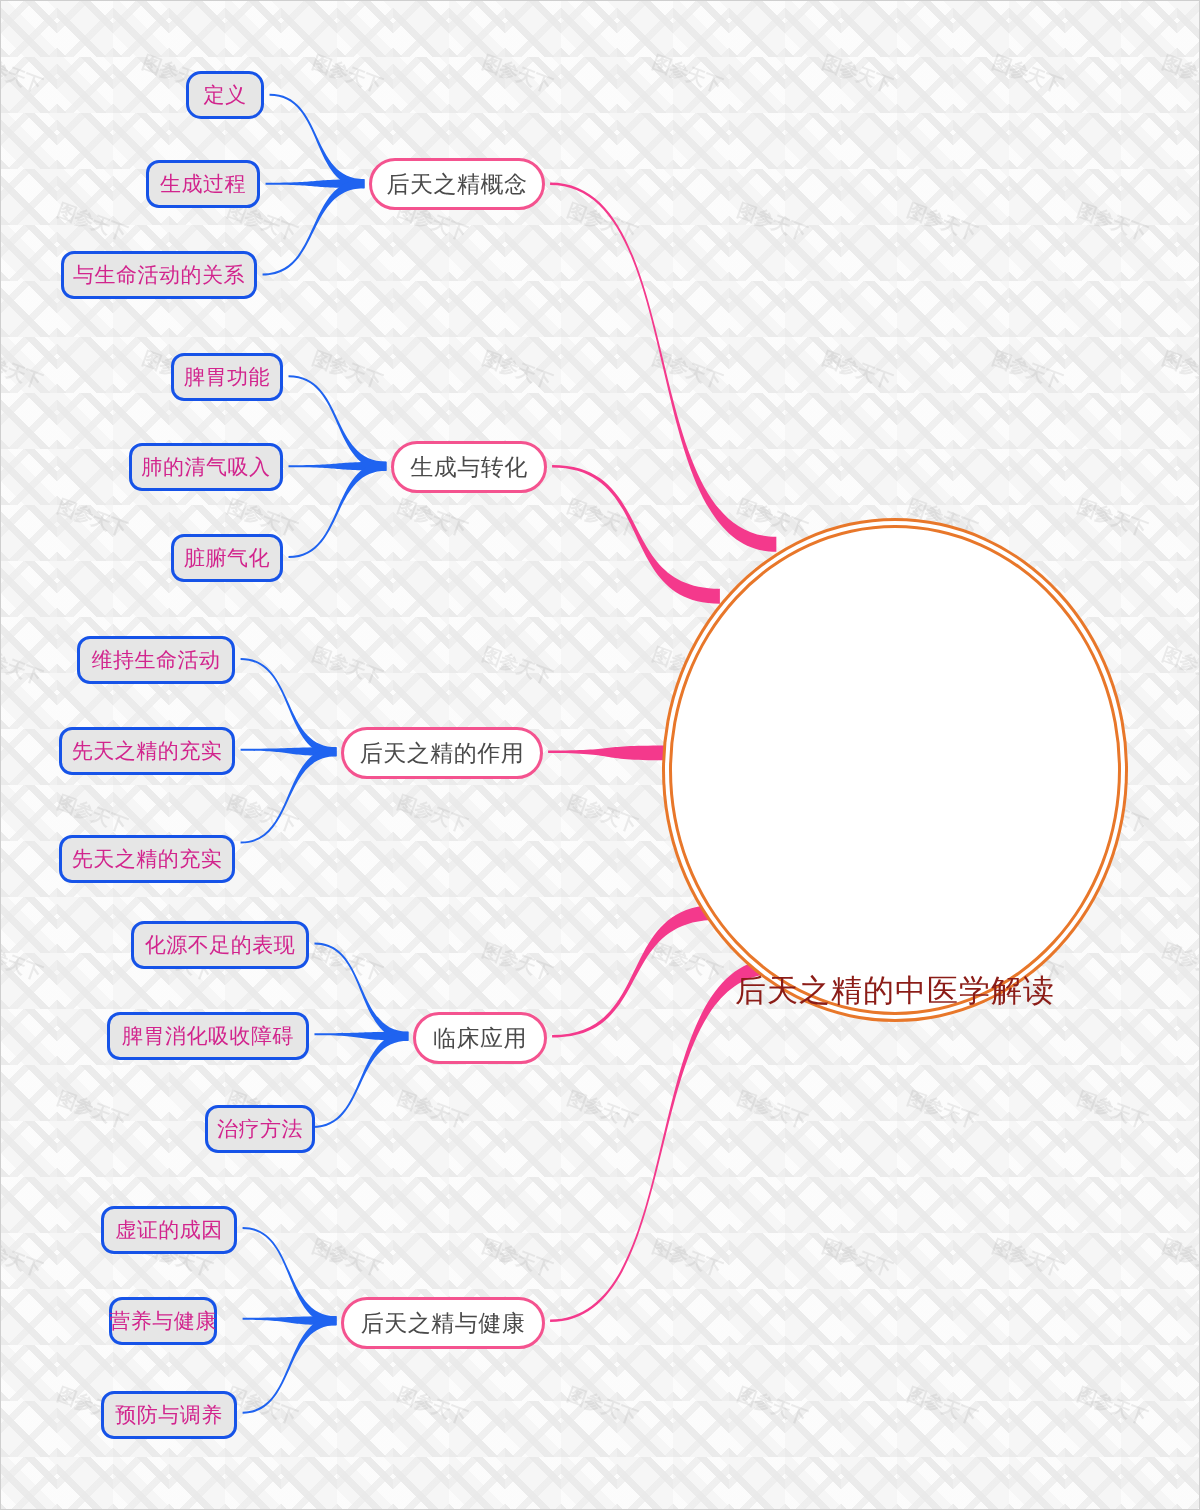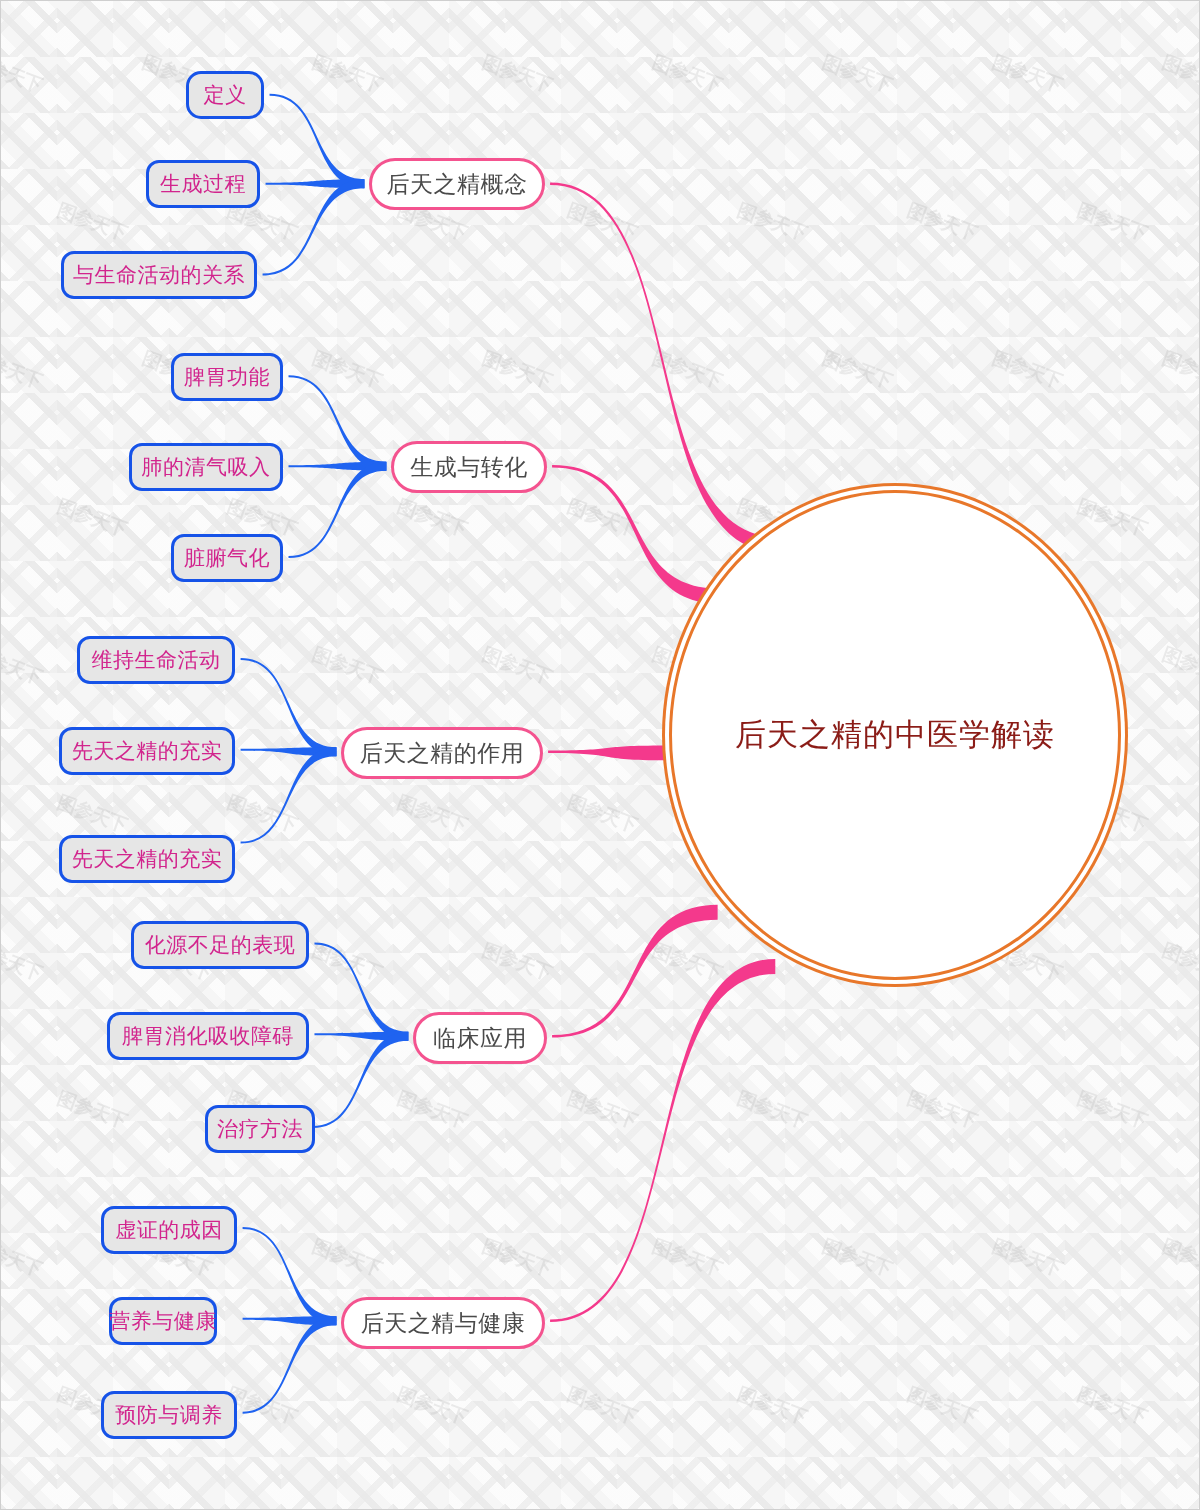--- a/index.html
+++ b/index.html
@@ -216,21 +216,21 @@
       <path d="M 336 747.5 C 280.32 747.5,295.68 842,240 842 L 240 844 C 295.68 844,280.32 756.5,336 756.5 Z" fill="#1f63f0"></path>
       <path d="M 408 1032.5 C 353.48 1032.5,368.52 943,314 943 L 314 945 C 368.52 945,353.48 1041.5,408 1041.5 Z" fill="#1f63f0"></path>
       <path d="M 408 1032.5 C 353.48 1032.5,368.52 1034,314 1034 L 314 1036 C 368.52 1036,353.48 1041.5,408 1041.5 Z" fill="#1f63f0"></path>
       <path d="M 408 1032.5 C 352.32 1032.5,367.68 1127,312 1127 L 312 1129 C 367.68 1129,352.32 1041.5,408 1041.5 Z" fill="#1f63f0"></path>
       <path d="M 336 1317.5 C 281.48 1317.5,296.52 1228,242 1228 L 242 1230 C 296.52 1230,281.48 1326.5,336 1326.5 Z" fill="#1f63f0"></path>
       <path d="M 336 1317.5 C 281.48 1317.5,296.52 1319,242 1319 L 242 1321 C 296.52 1321,281.48 1326.5,336 1326.5 Z" fill="#1f63f0"></path>
       <path d="M 336 1317.5 C 281.48 1317.5,296.52 1413,242 1413 L 242 1415 C 296.52 1415,281.48 1326.5,336 1326.5 Z" fill="#1f63f0"></path>
     </svg>
 
   <div id="nodes">
-      <div class="node root-node" style="left: 668px; top: 489px; width: 452px; height: 490px;">
+      <div class="node root-node" style="left: 668px; top: 524px; width: 452px; height: 490px; align-items: flex-end;">
         <span>后天之精的中医学解读</span>
       </div>
       <div class="node branch-node" style="left: 368px; top: 157px; width: 176px;">
         <span>后天之精概念</span>
       </div>
       <div class="node leaf-node" style="left: 185px; top: 70px; width: 78px; border-radius: 15px;">
         <span>定义</span>
       </div>
       <div class="node leaf-node" style="left: 145px; top: 159px; width: 114px;">
         <span>生成过程</span>

